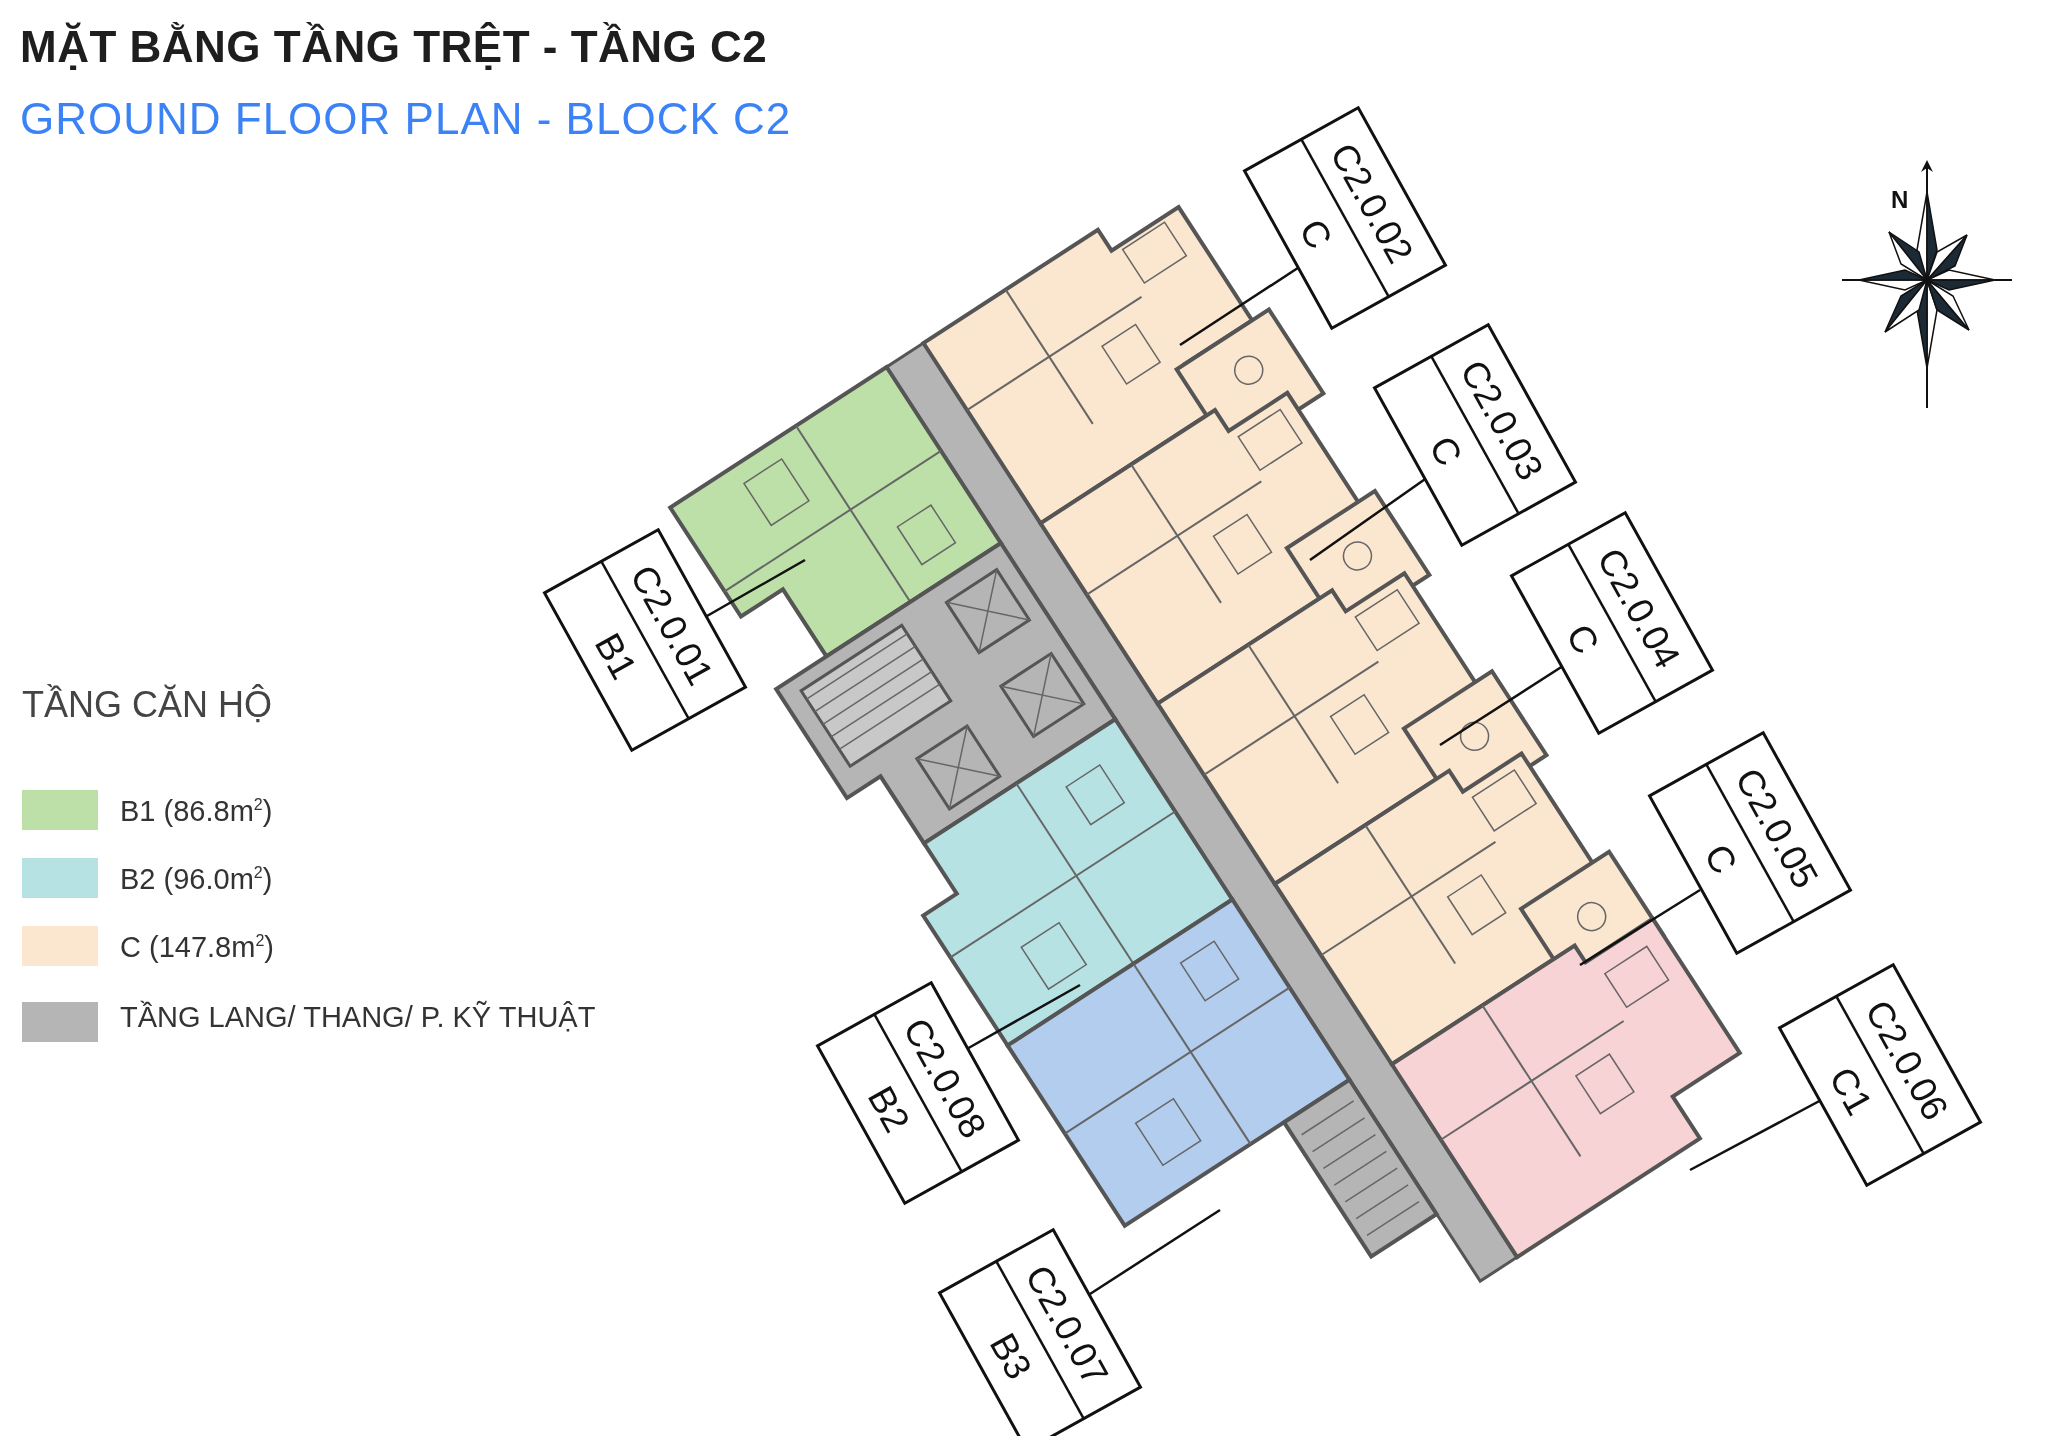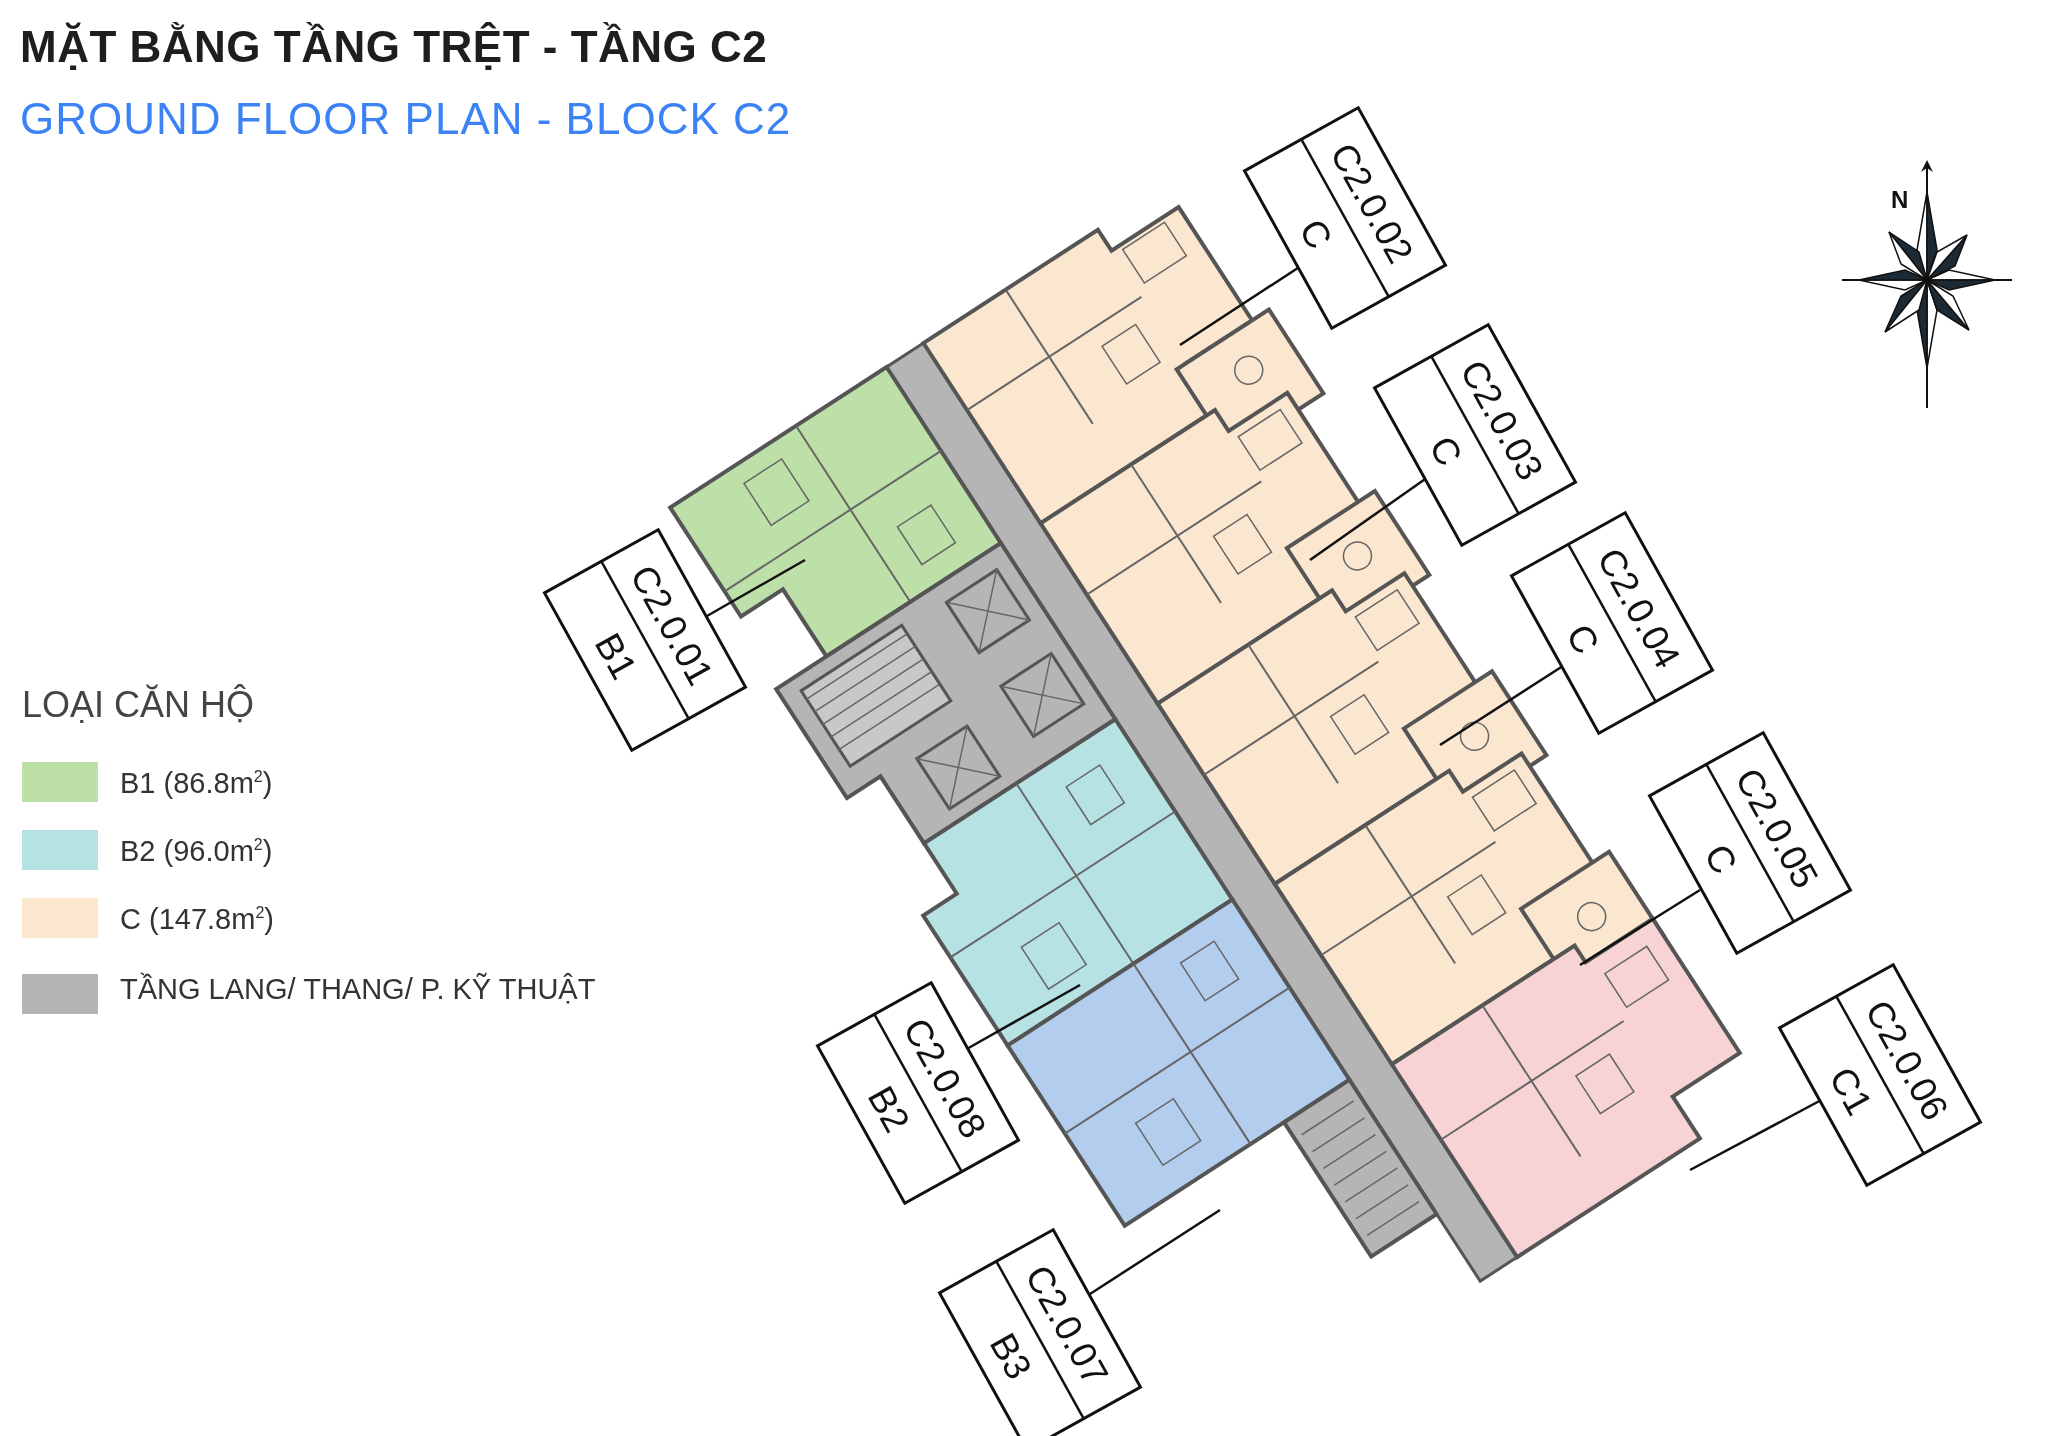--- a/index.html
+++ b/index.html
@@ -1,37 +1,37 @@
 <!DOCTYPE html>
 <html><head>
 <meta charset="utf-8">
 <style>
   html,body{margin:0;padding:0;background:#ffffff;}
   body{width:2048px;height:1436px;position:relative;overflow:hidden;font-family:"Liberation Sans","DejaVu Sans",sans-serif;color:#222;}
   .title{position:absolute;left:20px;top:22px;font-size:44px;font-weight:bold;letter-spacing:0.5px;color:#1e1e1e;}
   .subtitle{position:absolute;left:20px;top:94px;font-size:44px;font-weight:normal;color:#3b82f6;letter-spacing:1px;}
   .legend{position:absolute;left:22px;top:682px;}
   .legend-heading{font-size:36px;color:#444;line-height:46px;font-weight:normal;}
-  .legend-list{margin-top:32px;}
+  .legend-list{margin-top:60px;}
   .legend-item{display:flex;align-items:flex-start;height:68px;}
   .swatch{width:76px;height:40px;margin-right:22px;margin-top:2px;flex:none;}
   .legend-label{font-size:29px;color:#333;line-height:34px;}
   .legend-label sup{font-size:16px;}
   .legend-item.tall{height:100px;margin-top:8px;}
   svg.plan{position:absolute;left:0;top:0;}
   .tag-text{font-family:"Liberation Sans","DejaVu Sans",sans-serif;font-size:37px;fill:#111;}
 </style>
 </head>
 <body>
 
 <div class="title">MẶT BẰNG TẦNG TRỆT - TẦNG C2</div>
 <div class="subtitle">GROUND FLOOR PLAN - BLOCK C2</div>
 
 <div class="legend">
-  <div class="legend-heading">LOẠI CĂN HỘ</div>
+  <div class="legend-heading">TẦNG CĂN HỘ</div>
   <div class="legend-list">
     <div class="legend-item">
       <div class="swatch" style="background:#bde0a8"></div>
       <div class="legend-label"><span>B1</span> <span>(86.8m</span><sup>2</sup><span>)</span></div>
     </div>
     <div class="legend-item">
       <div class="swatch" style="background:#b7e2e4"></div>
       <div class="legend-label"><span>B2</span> <span>(96.0m</span><sup>2</sup><span>)</span></div>
     </div>
     <div class="legend-item">

